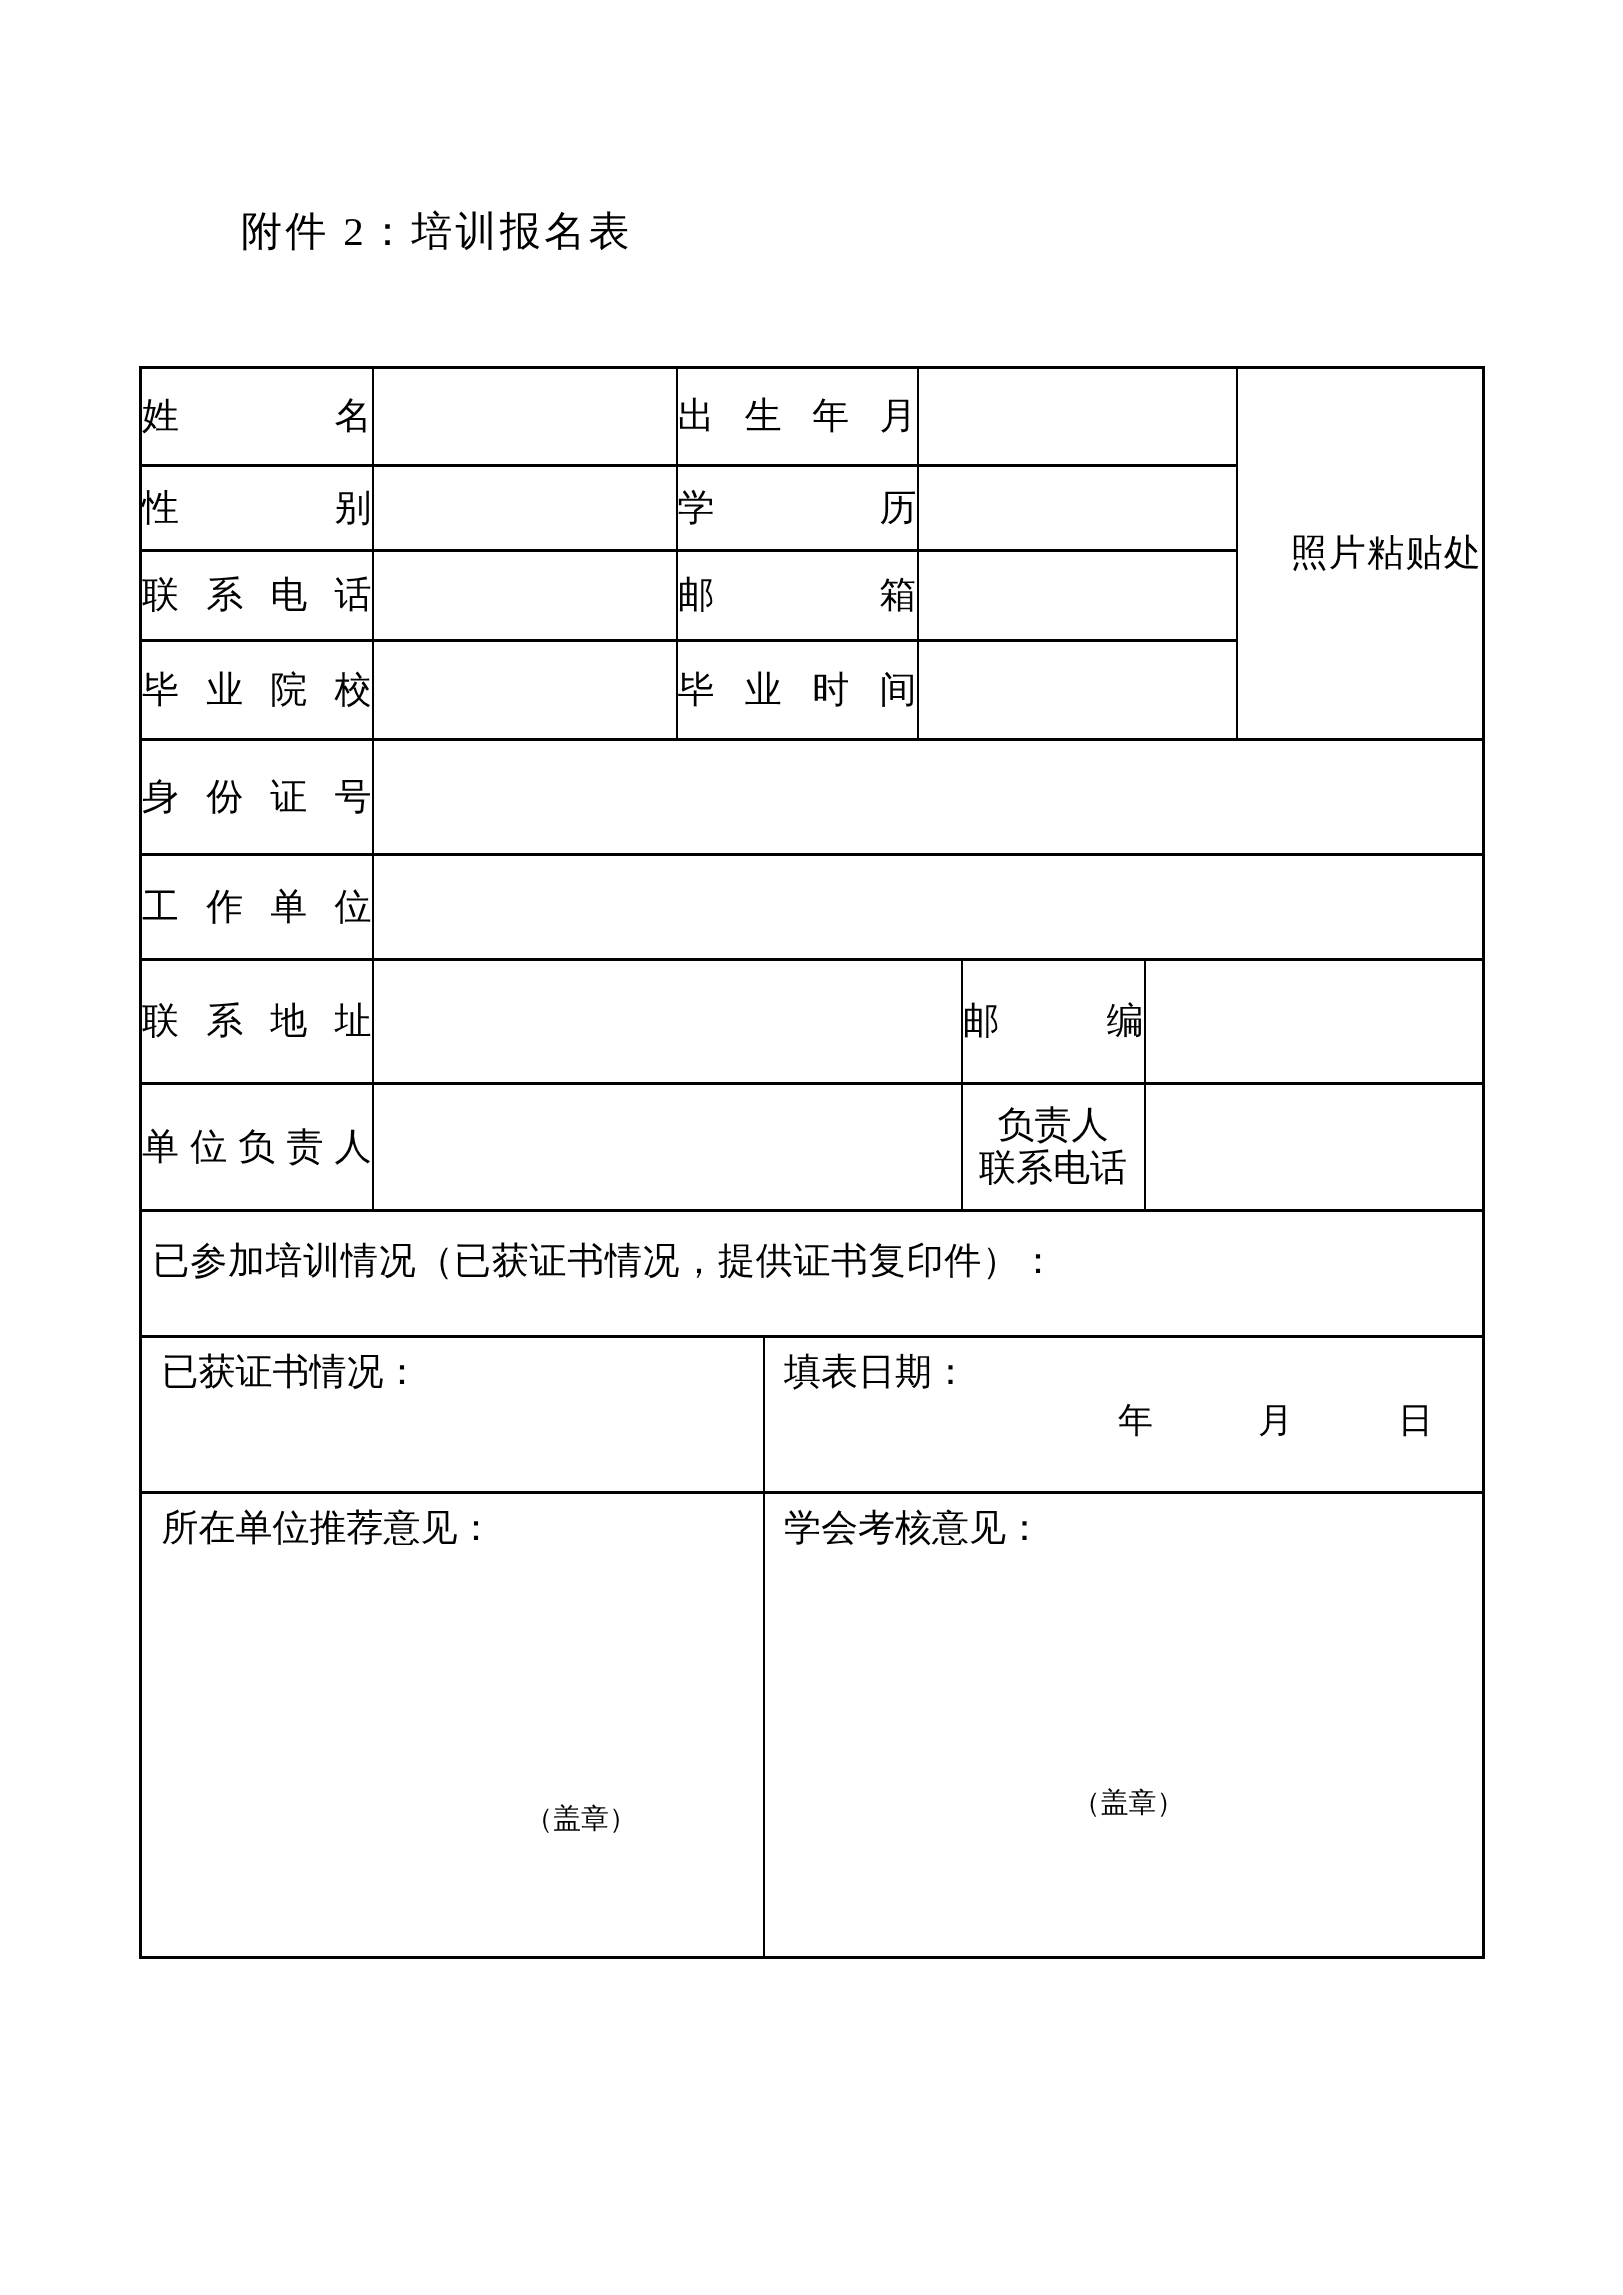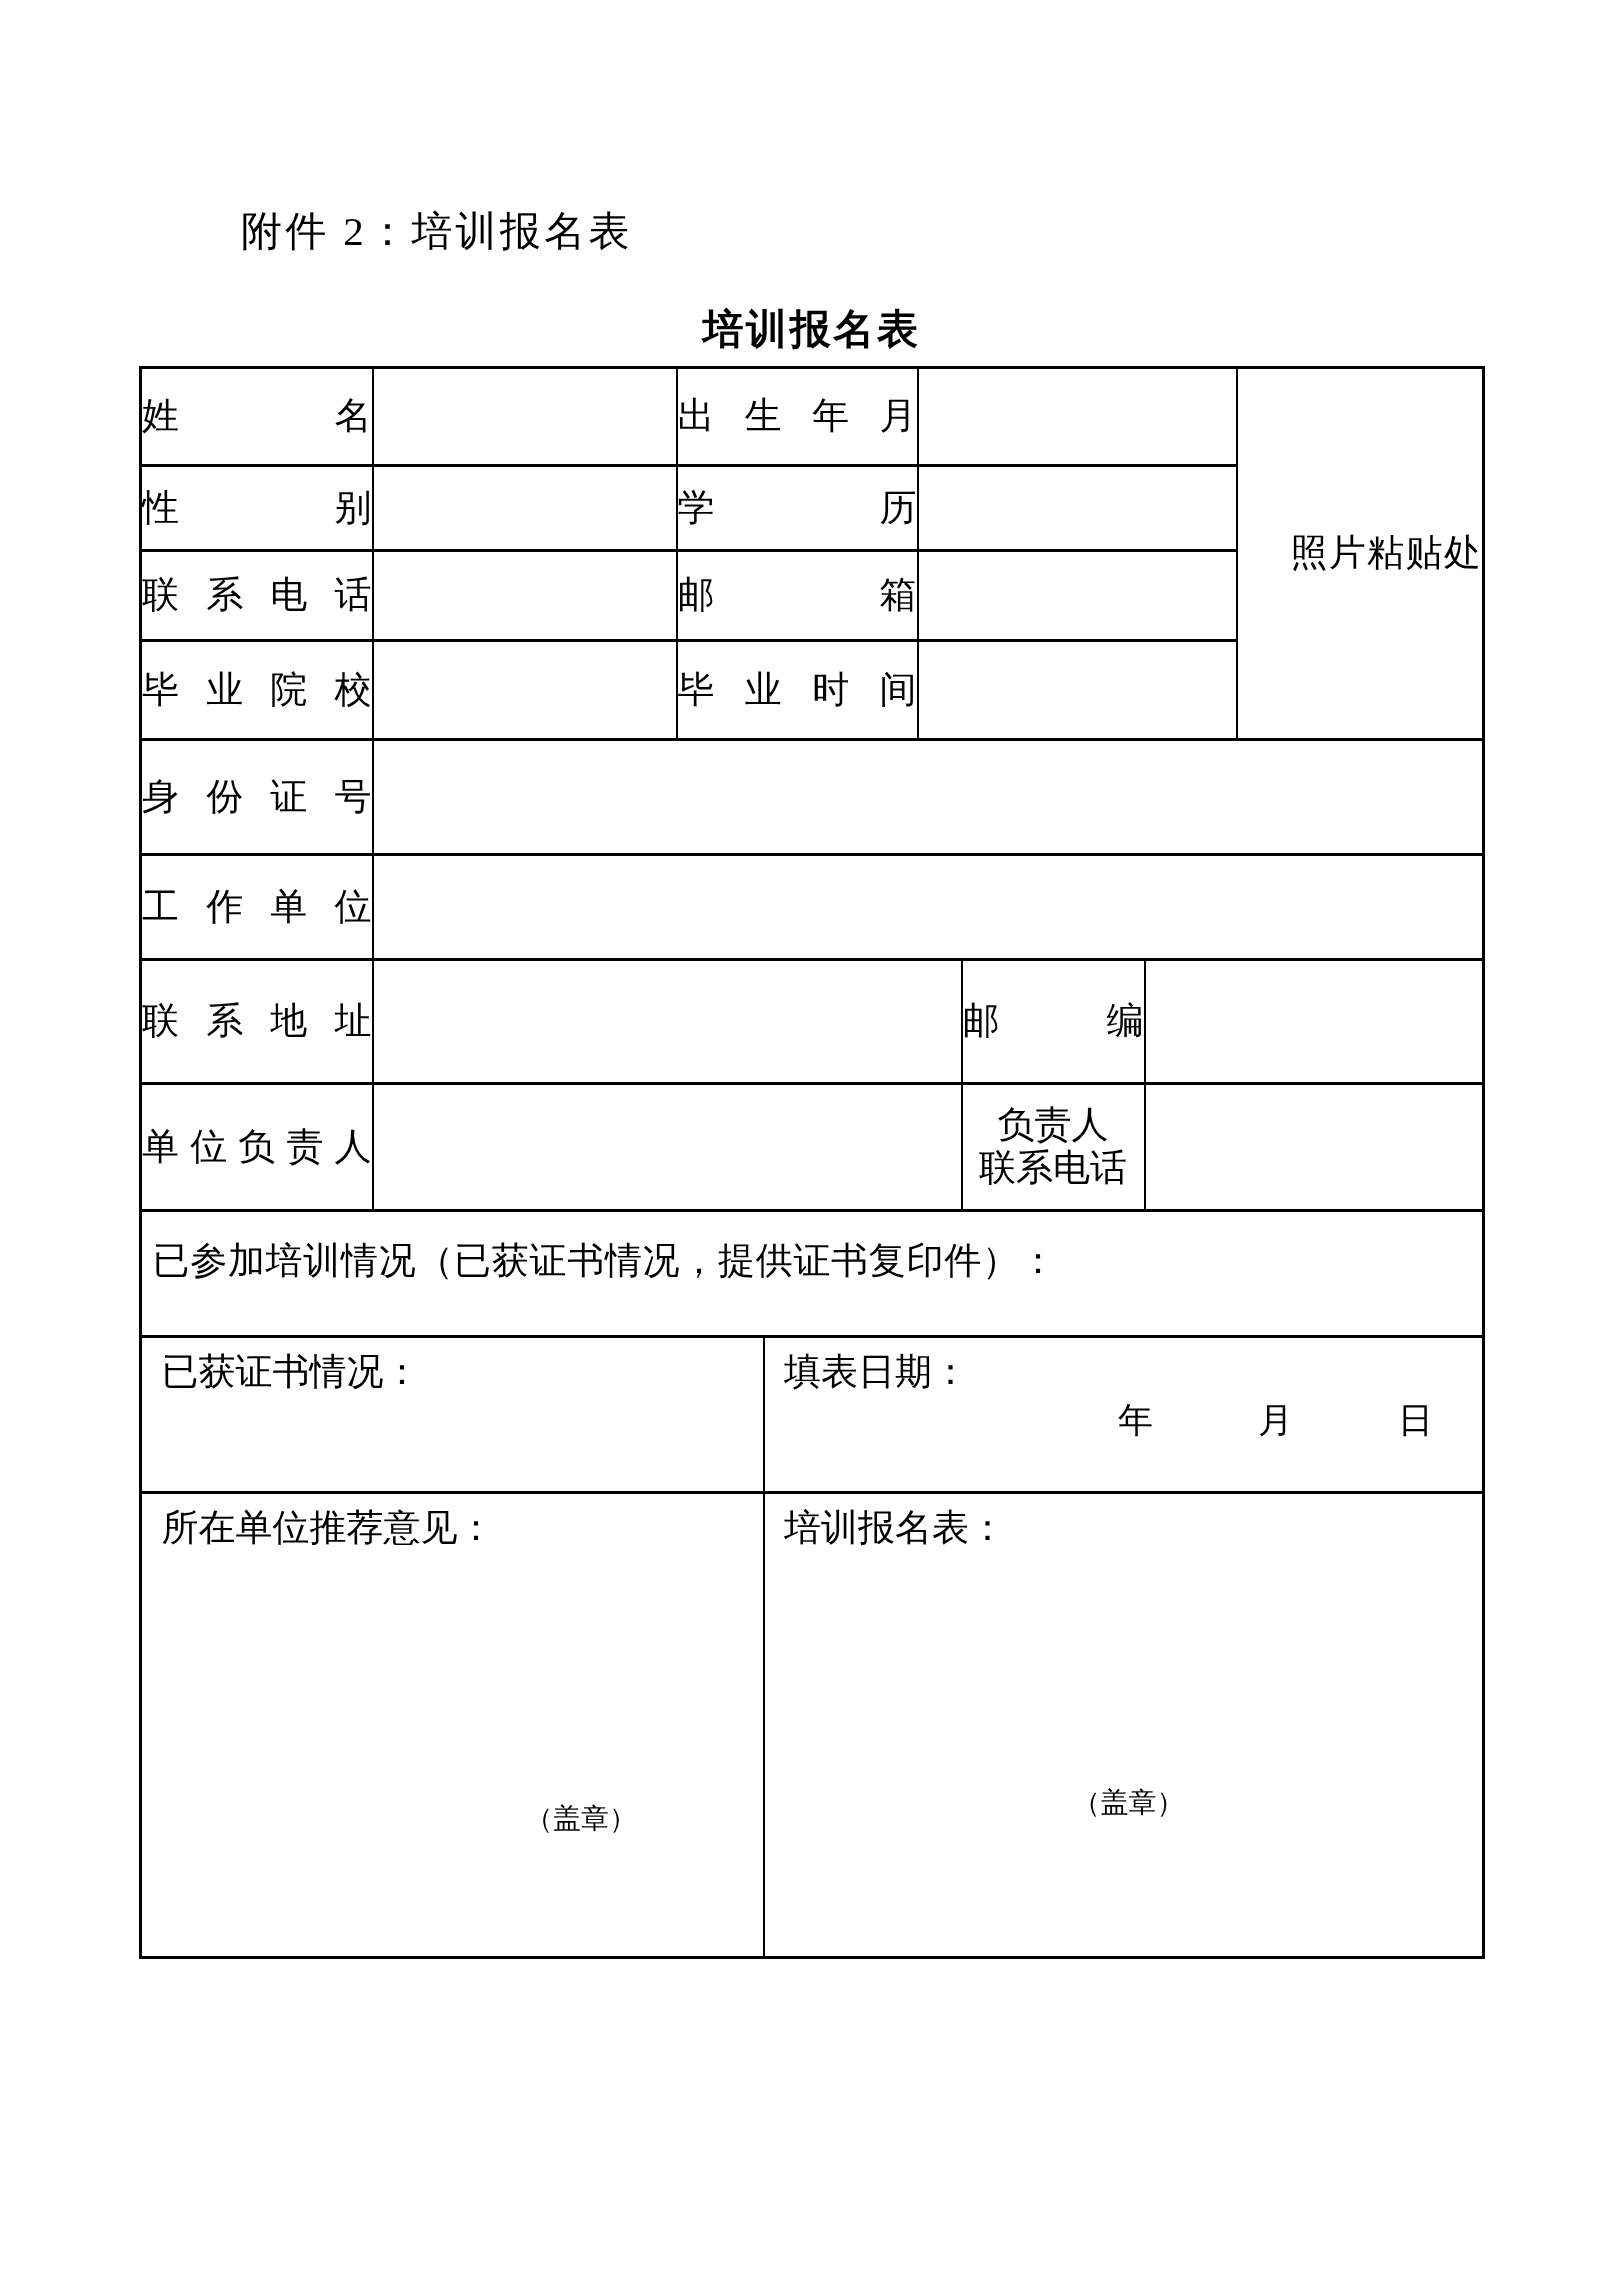--- a/index.html
+++ b/index.html
@@ -93,21 +93,20 @@
   .seal-unit    { left: 383px; top: 309px; }
   .seal-society { left: 308px; top: 293px; }
 </style>
 </head>
 <body>
 
 <div class="page">
 
   <div class="attachment-heading">附件 2：培训报名表</div>
 
-  <div class="form-title">培训报名表</div>
 
   <table class="form">
     <colgroup>
       <col style="width:232px">
       <col style="width:304px">
       <col style="width:87px">
       <col style="width:154px">
       <col style="width:44px">
       <col style="width:183px">
       <col style="width:92px">
@@ -191,21 +190,21 @@
 
     <tr style="height:465px">
       <td class="top-cell" colspan="3">
         <div class="cellbox">
           <div class="opinion-label">所在单位推荐意见：</div>
           <div class="seal seal-unit">（盖章）</div>
         </div>
       </td>
       <td class="top-cell" colspan="5">
         <div class="cellbox">
-          <div class="opinion-label">培训报名表：</div>
+          <div class="opinion-label">学会考核意见：</div>
           <div class="seal seal-society">（盖章）</div>
         </div>
       </td>
     </tr>
   </tbody>
     </table>
 
 </div>
 
 

